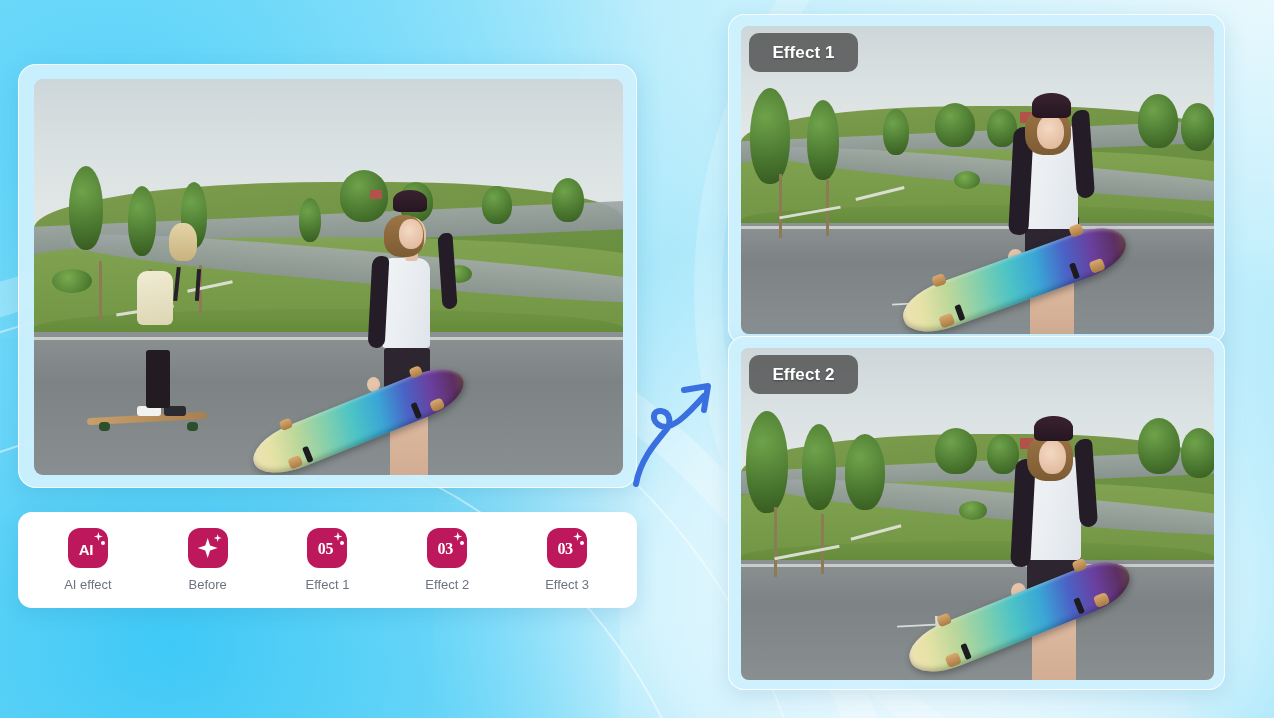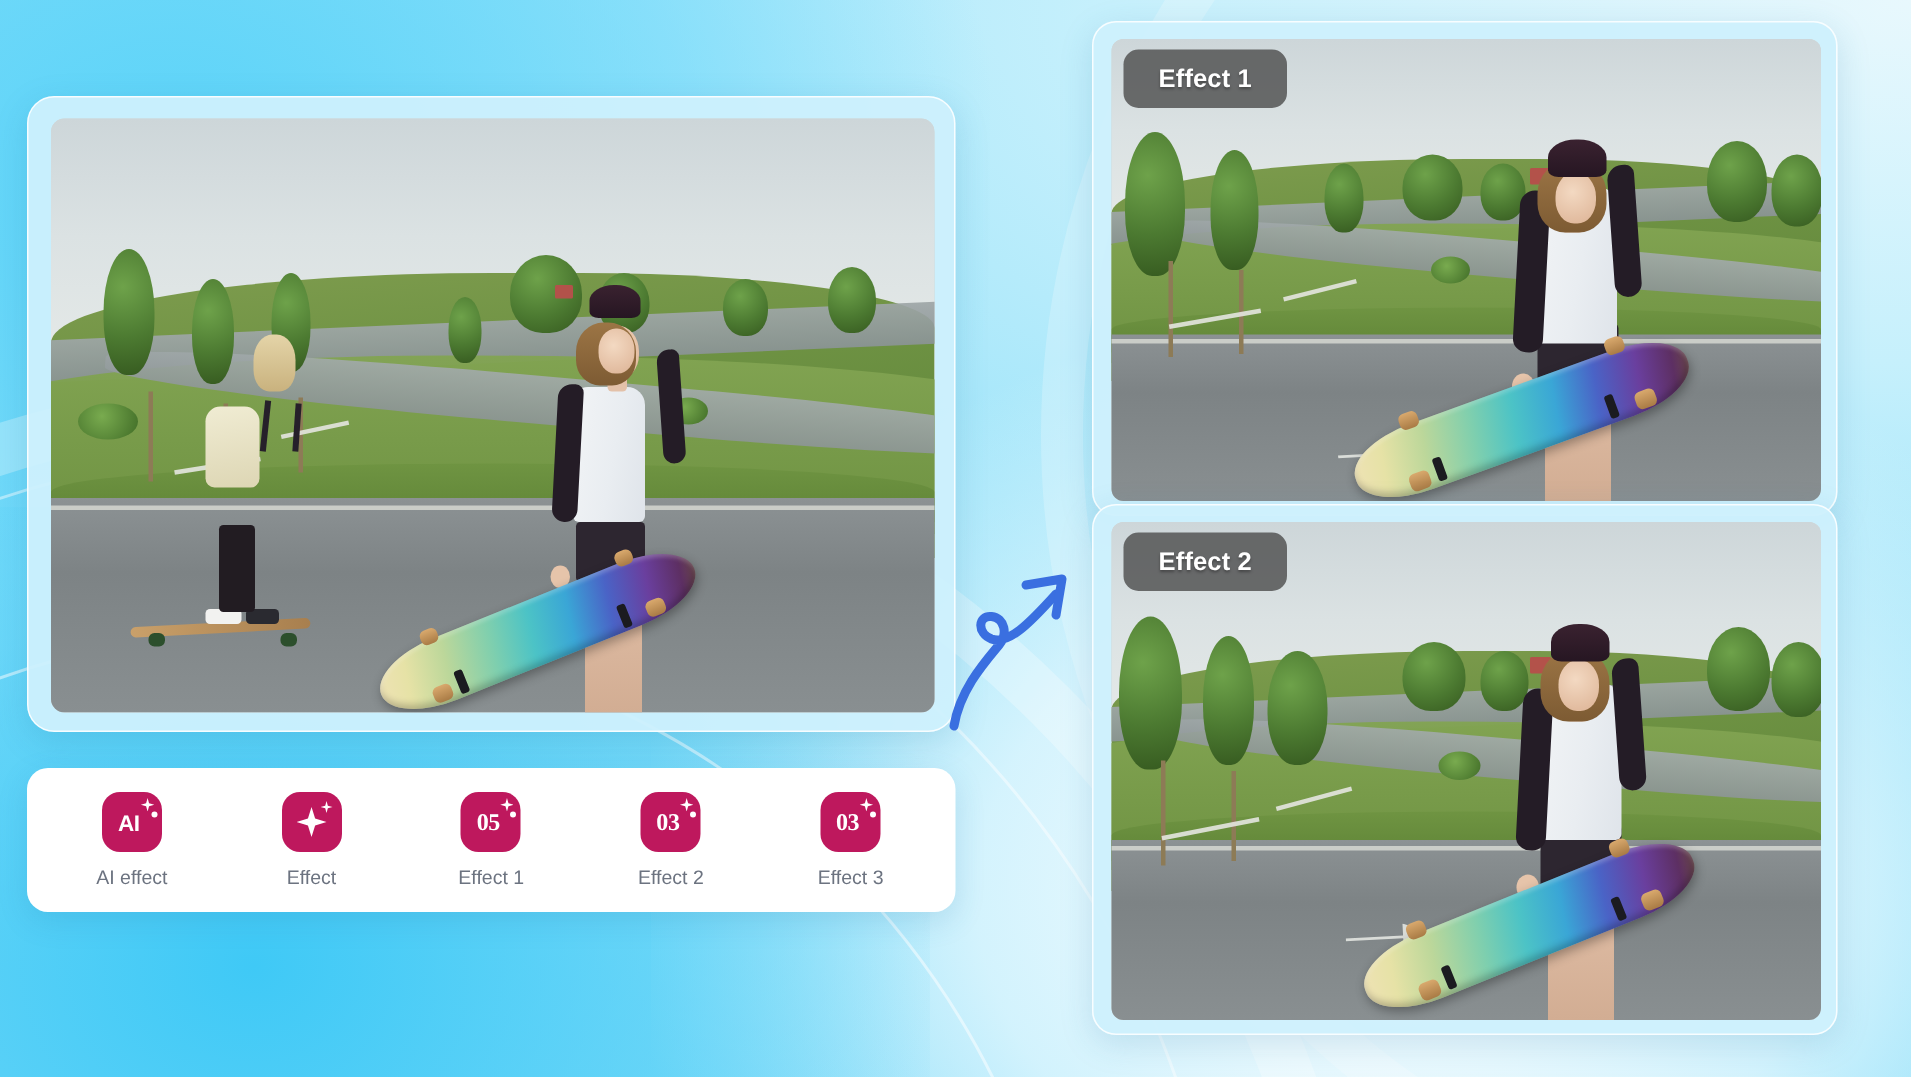--- a/index.html
+++ b/index.html
@@ -242,21 +242,21 @@
       <span class="spark-dot"></span>
     </div>
     <div class="tool-label">AI effect</div>
   </div>
 
   <div class="tool">
     <div class="tool-icon">
       <span class="spark-big"></span>
       <span class="spark-sm" style="right:6px;top:6px;width:8px;height:8px;"></span>
     </div>
-    <div class="tool-label">Effect</div>
+    <div class="tool-label">Before</div>
   </div>
 
   <div class="tool">
     <div class="tool-icon">
       <span class="num">05</span>
       <span class="spark-sm"></span>
       <span class="spark-dot"></span>
     </div>
     <div class="tool-label">Effect 1</div>
   </div>

